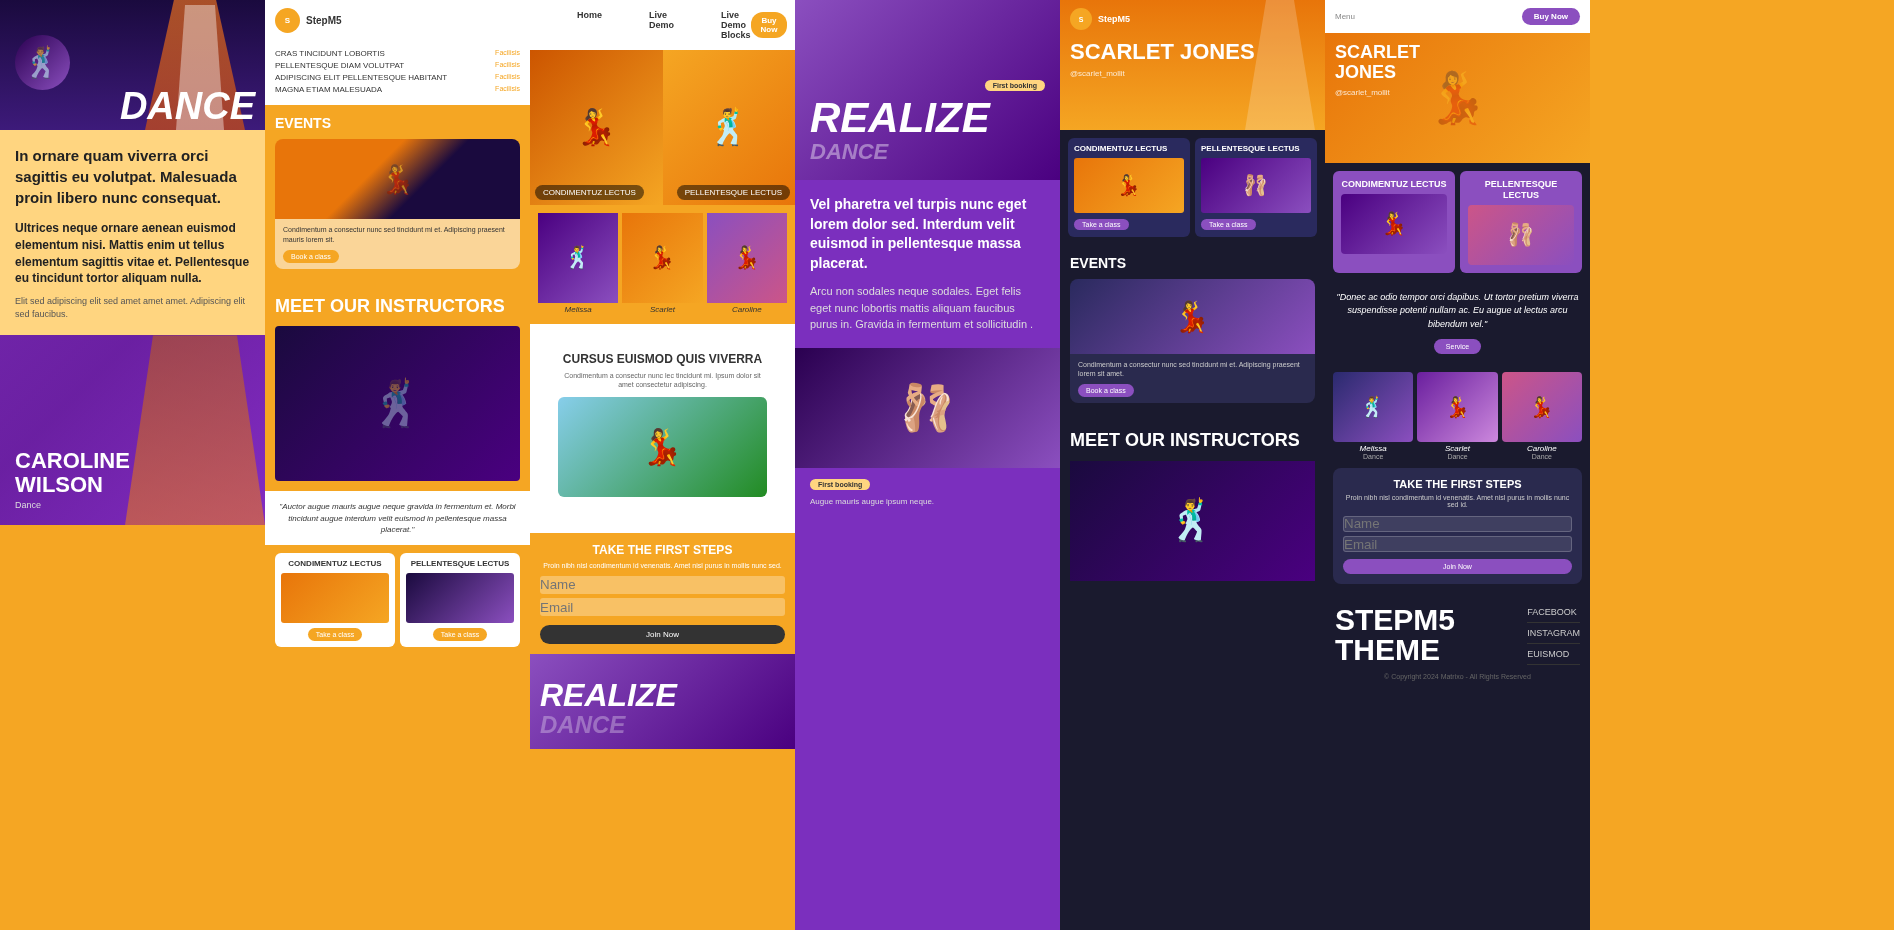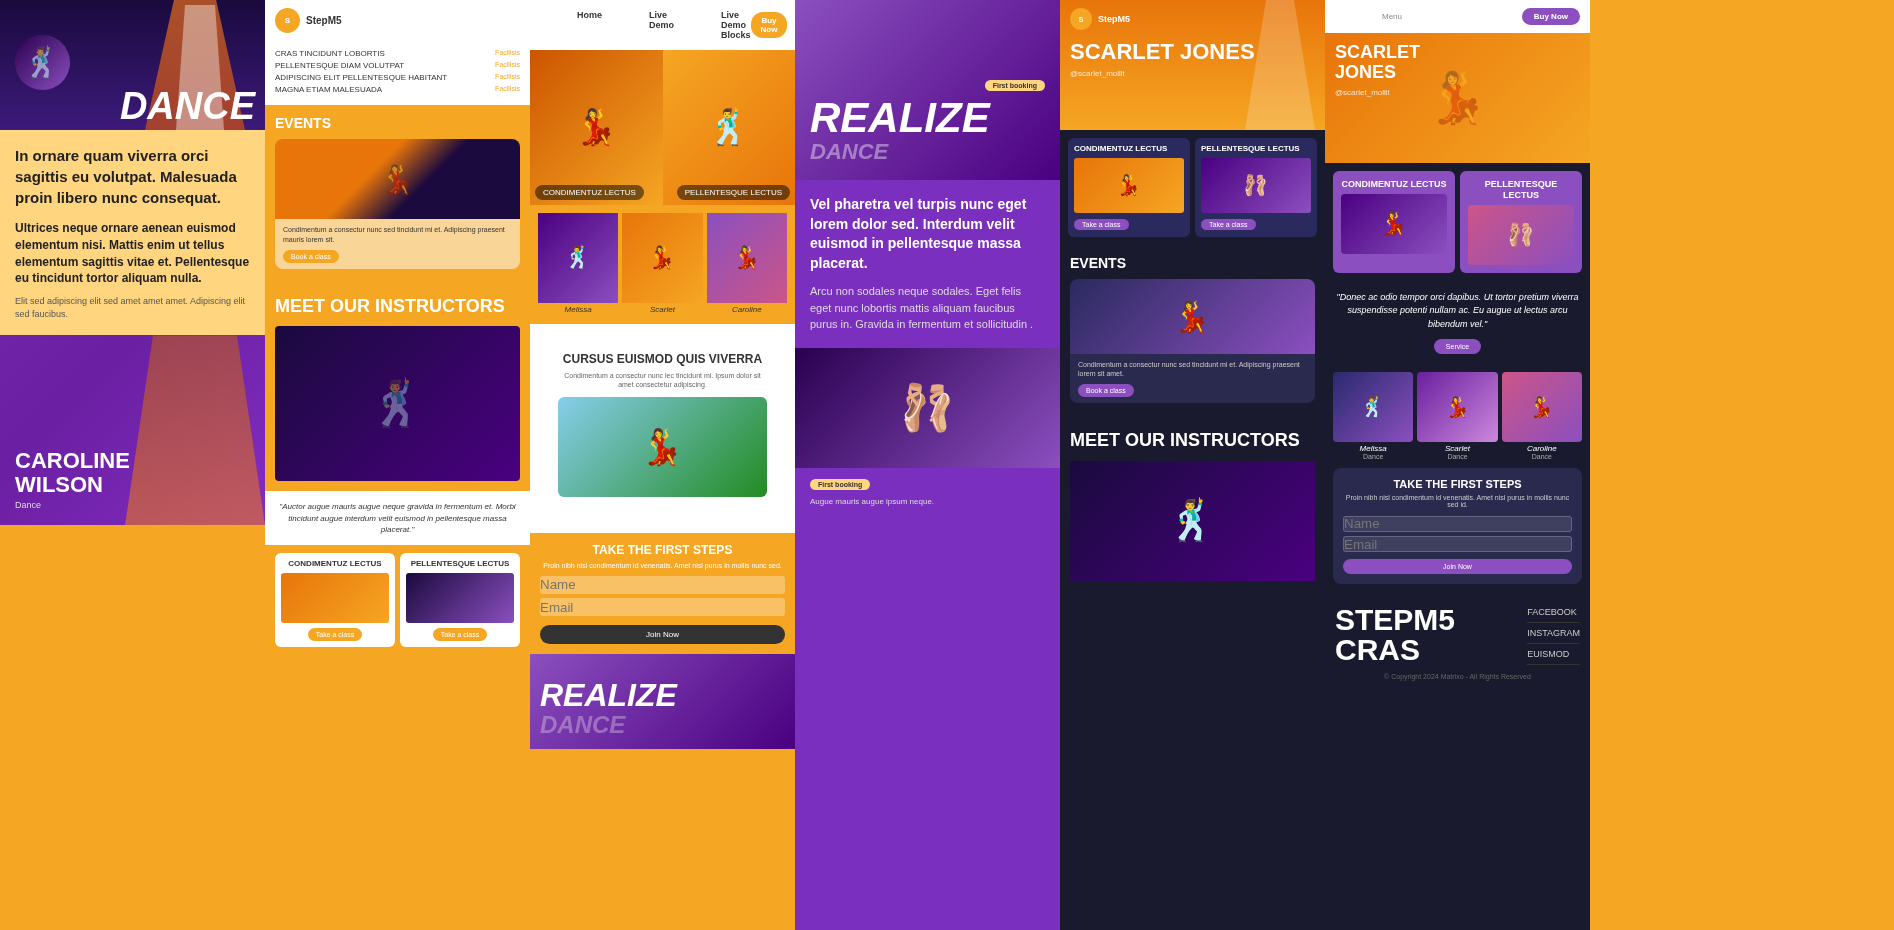--- a/index.html
+++ b/index.html
@@ -995,21 +995,21 @@
 
     <div class="col5-instructors-section">
       <div class="col5-instructors-title">MEET OUR INSTRUCTORS</div>
       <div class="col5-dance-img" style="display:flex; align-items:center; justify-content:center; font-size:40px;">🕺</div>
     </div>
   </div>
 
   <div class="col6">
 
     <div class="col6-top">
-      <div style="font-size:8px; color:#888;margin-left:47px;">Menu</div>
+      <div style="font-size:8px; color:#888;">Menu</div>
       <button style="background:#8B4FBF; color:white; border:none; padding:4px 12px; border-radius:12px; font-size:8px; font-weight:700;">Buy Now</button>
     </div>
 
     <div style="height:130px; background: linear-gradient(135deg, #e8750a, #f5a623); position:relative; overflow:hidden;">
       <div style="position:absolute; inset:0; display:flex; align-items:center; justify-content:center; font-size:50px; color:rgba(255,255,255,0.4);">💃</div>
       <div style="position:absolute; top:10px; left:10px;">
         <div style="font-size:18px; font-weight:900; color:white; line-height:1.1;">SCARLET<br>JONES</div>
         <div style="font-size:8px; color:rgba(255,255,255,0.8); margin-top:5px;">@scarlet_mollit</div>
       </div>
     </div>
@@ -1053,21 +1053,21 @@
       <div class="col6-steps-text">Proin nibh nisl condimentum id venenatis. Amet nisl purus in mollis nunc sed id.</div>
       <input class="col6-input" type="text" placeholder="Name" style="">
       <input class="col6-input" type="email" placeholder="Email" style="">
       <button class="col6-submit-btn">Join Now</button>
     </div>
 
     <div class="col6-bottom">
       <div style="display:flex; gap:10px; align-items:flex-end;">
         <div>
           <div class="col6-stepm5">STEPM5</div>
-          <div class="col6-stepm5">CRAS</div>
+          <div class="col6-stepm5">THEME</div>
         </div>
         <div class="col6-social" style="margin-left:auto;">
           <div class="col6-social-item">FACEBOOK</div>
           <div class="col6-social-item">INSTAGRAM</div>
           <div class="col6-social-item">EUISMOD</div>
         </div>
       </div>
       <div style="font-size:7px; color:#666; margin-top:8px; text-align:center;">© Copyright 2024 Matrixo - All Rights Reserved</div>
     </div>
   </div>

